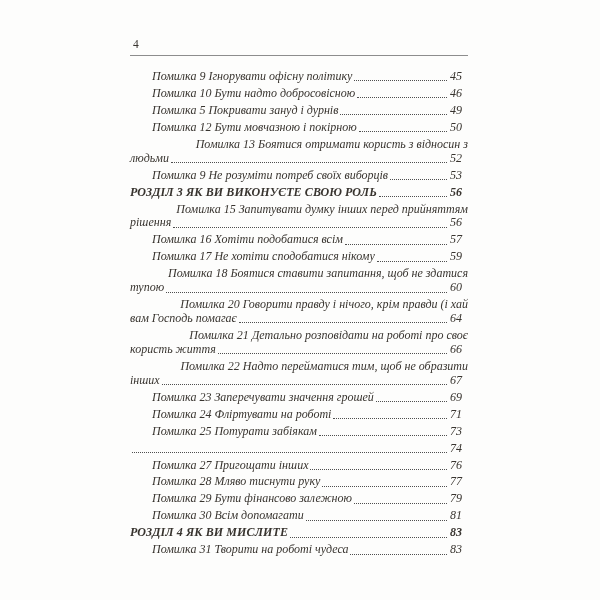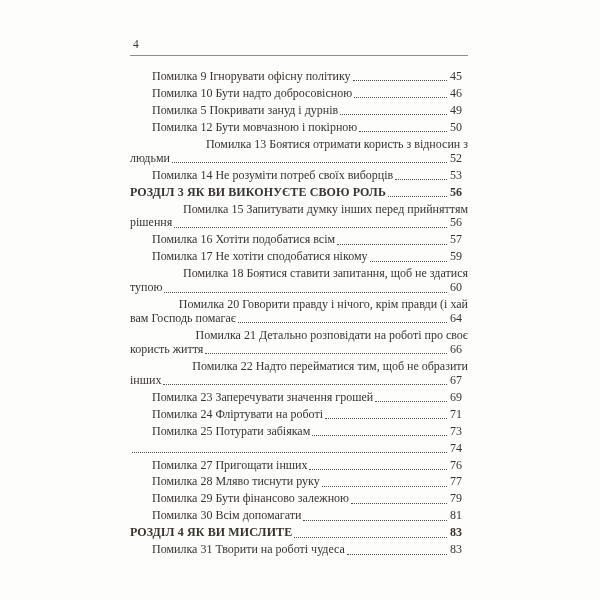--- a/index.html
+++ b/index.html
@@ -32,20 +32,21 @@
     border-top:1.6px solid var(--rule);
     margin-top:4px;
   }
   .toc{
     margin-top:14px;
   }
   .toc-item{
     margin-bottom:3.2px;
     font-size:12px;
     line-height:13.8px;
+    font-style:italic;
   }
   .toc-item.section{
     font-weight:bold;
     letter-spacing:.1px;
   }
   .l1{
     white-space:nowrap;
     overflow:visible;
     text-align:right;
   }
@@ -111,21 +112,21 @@
       <div class="toc-item">
         <div class="l1 ind">Помилка 13 Боятися отримати користь з відносин з</div>
         <div class="row">
           <span class="t">людьми</span>
           <span class="dots"></span>
           <span class="pg">52</span>
         </div>
       </div>
       <div class="toc-item">
         <div class="row">
-          <span class="t ind">Помилка 14 Не розуміти потреб своїх виборців</span>
+          <span class="t ind">Помилка 9 Не розуміти потреб своїх виборців</span>
           <span class="dots"></span>
           <span class="pg">53</span>
         </div>
       </div>
       <div class="toc-item section">
         <div class="row">
           <span class="t">РОЗДІЛ 3 ЯК ВИ ВИКОНУЄТЕ СВОЮ РОЛЬ</span>
           <span class="dots"></span>
           <span class="pg">56</span>
         </div>

